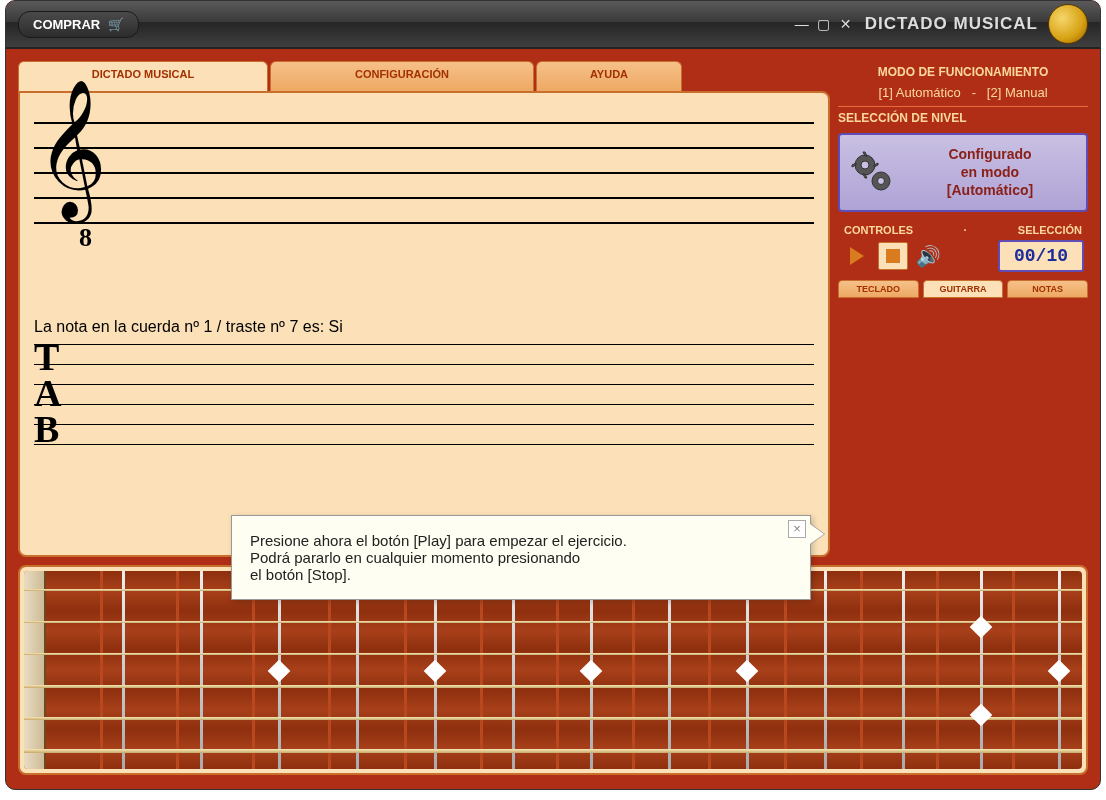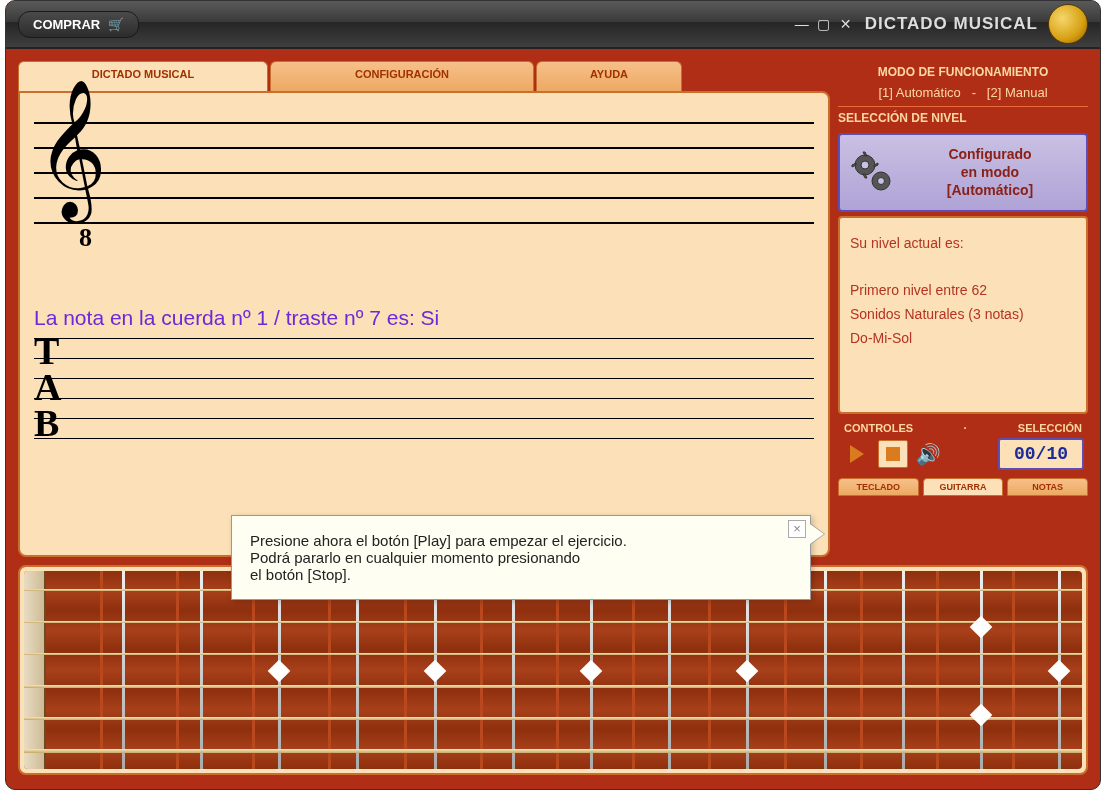--- a/index.html
+++ b/index.html
@@ -22,21 +22,21 @@
 .tab:nth-child(1){ width: 250px; text-align:center; }
 .tab:nth-child(2){ width: 264px; text-align:center; }
 .tab:nth-child(3){ width: 146px; text-align:center; }
 .tab:nth-child(4){ width: 127px; text-align:center; }
 
 .staff-panel { flex: 1; background: #FBE0B8; border: 2px solid #C96F2E; border-radius: 0 8px 8px 8px; padding: 14px; position: relative; }
 .staff { position: relative; height: 175px; }
 .staff-line { position: absolute; left: 0; right: 0; height: 2px; background: #000; }
 .clef { position: absolute; left: 2px; top: -18px; font-size: 120px; line-height: 1; font-family: serif; }
 .clef-8 { position: absolute; left: 45px; top: 116px; font-size: 26px; font-weight: bold; font-family: Georgia, serif; }
-.note-text { margin-top: 24px; font-size: 21px; color: #6d28d9; }
+.note-text { margin-top: 36px; font-size: 16px; color: #000000; }
 .tab-staff { position: relative; height: 110px; margin-top: 8px; }
 .tab-line { position: absolute; left: 0; right: 0; height: 1px; background: #000; }
 .tab-letters { position: absolute; left: 0; top: -5px; font-size: 38px; font-weight: bold; line-height: 0.95; font-family: Georgia, serif; }
 
 .right-col { width: 258px; padding-left: 8px; display: flex; flex-direction: column; }
 .mode-title { color: #FBD99C; font-size: 12px; font-weight: bold; text-align: center; padding: 4px 0; }
 .mode-options { color: #FBD99C; font-size: 13px; text-align: center; padding: 2px 0 6px; }
 .level-title { color: #FBD99C; font-size: 12px; font-weight: bold; text-align: left; border-top: 1px solid #E86C3C; padding: 4px 0; }
 .config-box { background: linear-gradient(#C9C0E3,#AFA3D6); border: 2px solid #5F4CB5; border-radius: 4px; padding: 10px 8px; display: flex; align-items: center; gap: 6px; margin: 4px 0; }
 .gears-icon { width: 48px; height: 48px; flex: 0 0 48px; }
@@ -140,26 +140,20 @@
           <circle cx="33" cy="33" r="9"></circle>
                 <circle cx="33" cy="33" r="3.5" fill="#C9C0E3"></circle>
           </g>
             </svg>
         </div>
         <div class="config-text">
           <span>Configurado</span><br>
           <span>en modo</span><br>
           <span>[Automático]</span>
         </div>
-      </div>
-      <div class="level-info">
-        <div>Su nivel actual es:</div><br>
-        <div>Primero nivel entre 62</div>
-        <div>Sonidos Naturales (3 notas)</div>
-        <div>Do-Mi-Sol</div>
       </div>
       <div class="controls-row">
         <span>CONTROLES</span>
         <span>·</span>
         <span>SELECCIÓN</span>
       </div>
       <div class="ctrl-buttons">
         <div class="ctrl-btn plain">
             <div class="play-tri"></div>
           </div>

